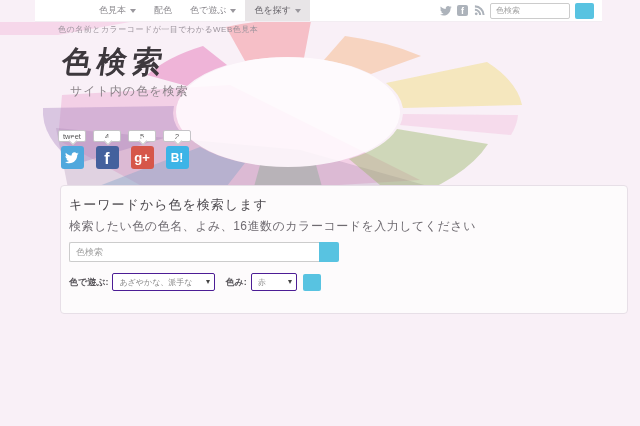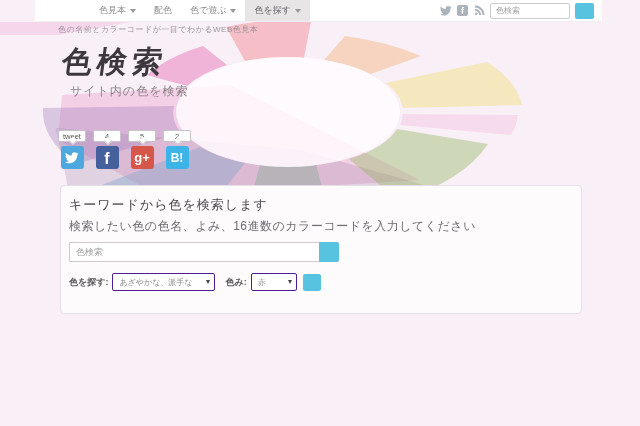--- a/index.html
+++ b/index.html
@@ -42,21 +42,21 @@
   .bubble::after { content:""; position:absolute; bottom:-3px; left:50%; margin-left:-2.5px; width:5px; height:5px;
                    background:#fff; border-right:1px solid #c6c4c8; border-bottom:1px solid #c6c4c8; transform:rotate(45deg); }
   .share-icon { margin-top:4px; width:23px; height:23px; border-radius:3px; color:#fff; display:flex; align-items:center;
                 justify-content:center; font-weight:bold; cursor:pointer; }
   .share-icon.tw { background:#4fa8dd; }
   .share-icon.fb { background:#44619d; font-size:16px; align-items:flex-end; line-height:21px; }
   .share-icon.gp { background:#d6564a; font-size:13px; }
   .share-icon.ht { background:#3cb4e7; font-size:12px; }
 
   
-  .card { position:absolute; top:185px; left:60px; width:522px; height:129px; background:#fdfbfc;
+  .card { position:absolute; top:185px; left:60px; width:568px; height:129px; background:#fdfbfc;
           border:1px solid #e7dfe7; border-radius:4px; padding:10px 10px 0 8px; z-index:20; }
   .card h2 { font-size:13px; font-weight:normal; color:#4c494e; letter-spacing:1px; margin-bottom:4px; }
   .card .desc { font-size:12px; color:#6f6b71; letter-spacing:0.5px; margin-bottom:7px; }
   .input-group { display:flex; margin-bottom:11px; }
   .kw-input { width:250px; height:20px; border:1px solid #ccc; border-right:none; border-radius:2px 0 0 2px;
               font-size:9px; padding:0 6px; color:#555; font-family:inherit; outline:none; }
   .kw-input::placeholder { color:#a0a0a0; }
   .kw-btn { width:20px; height:20px; border-radius:0 2px 2px 0; }
   .controls { display:flex; align-items:center; }
   .ctrl-label { font-size:9px; font-weight:bold; color:#5a575c; margin-right:4px; }
@@ -158,21 +158,21 @@
 
   <div class="card">
     <h2>キーワードから色を検索します</h2>
     <div class="desc">検索したい色の色名、よみ、16進数のカラーコードを入力してください</div>
     <div class="input-group">
       <input class="kw-input" placeholder="色検索" style="">
       <button class="btn-accent kw-btn"></button>
     </div>
 
     <div class="controls">
-      <span class="ctrl-label">色を探す:</span>
+      <span class="ctrl-label">色で遊ぶ:</span>
       <div class="select-box sel-image">
         <span>あざやかな、派手な</span>
         <span class="arrow"></span>
       </div>
       <span class="ctrl-label">色み:</span>
       <div class="select-box sel-tone">
         <span>赤</span>
         <span class="arrow"></span>
       </div>
       <button class="btn-accent ctrl-btn"></button>

